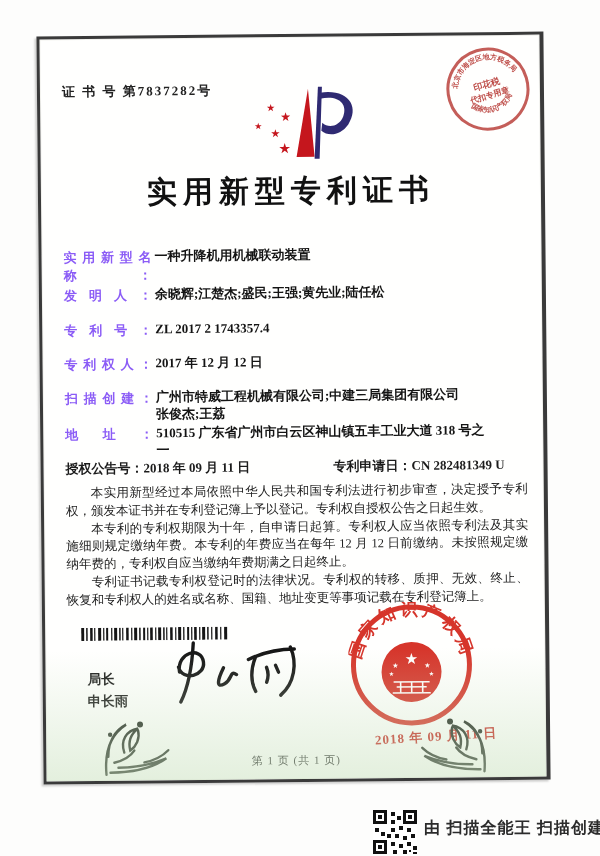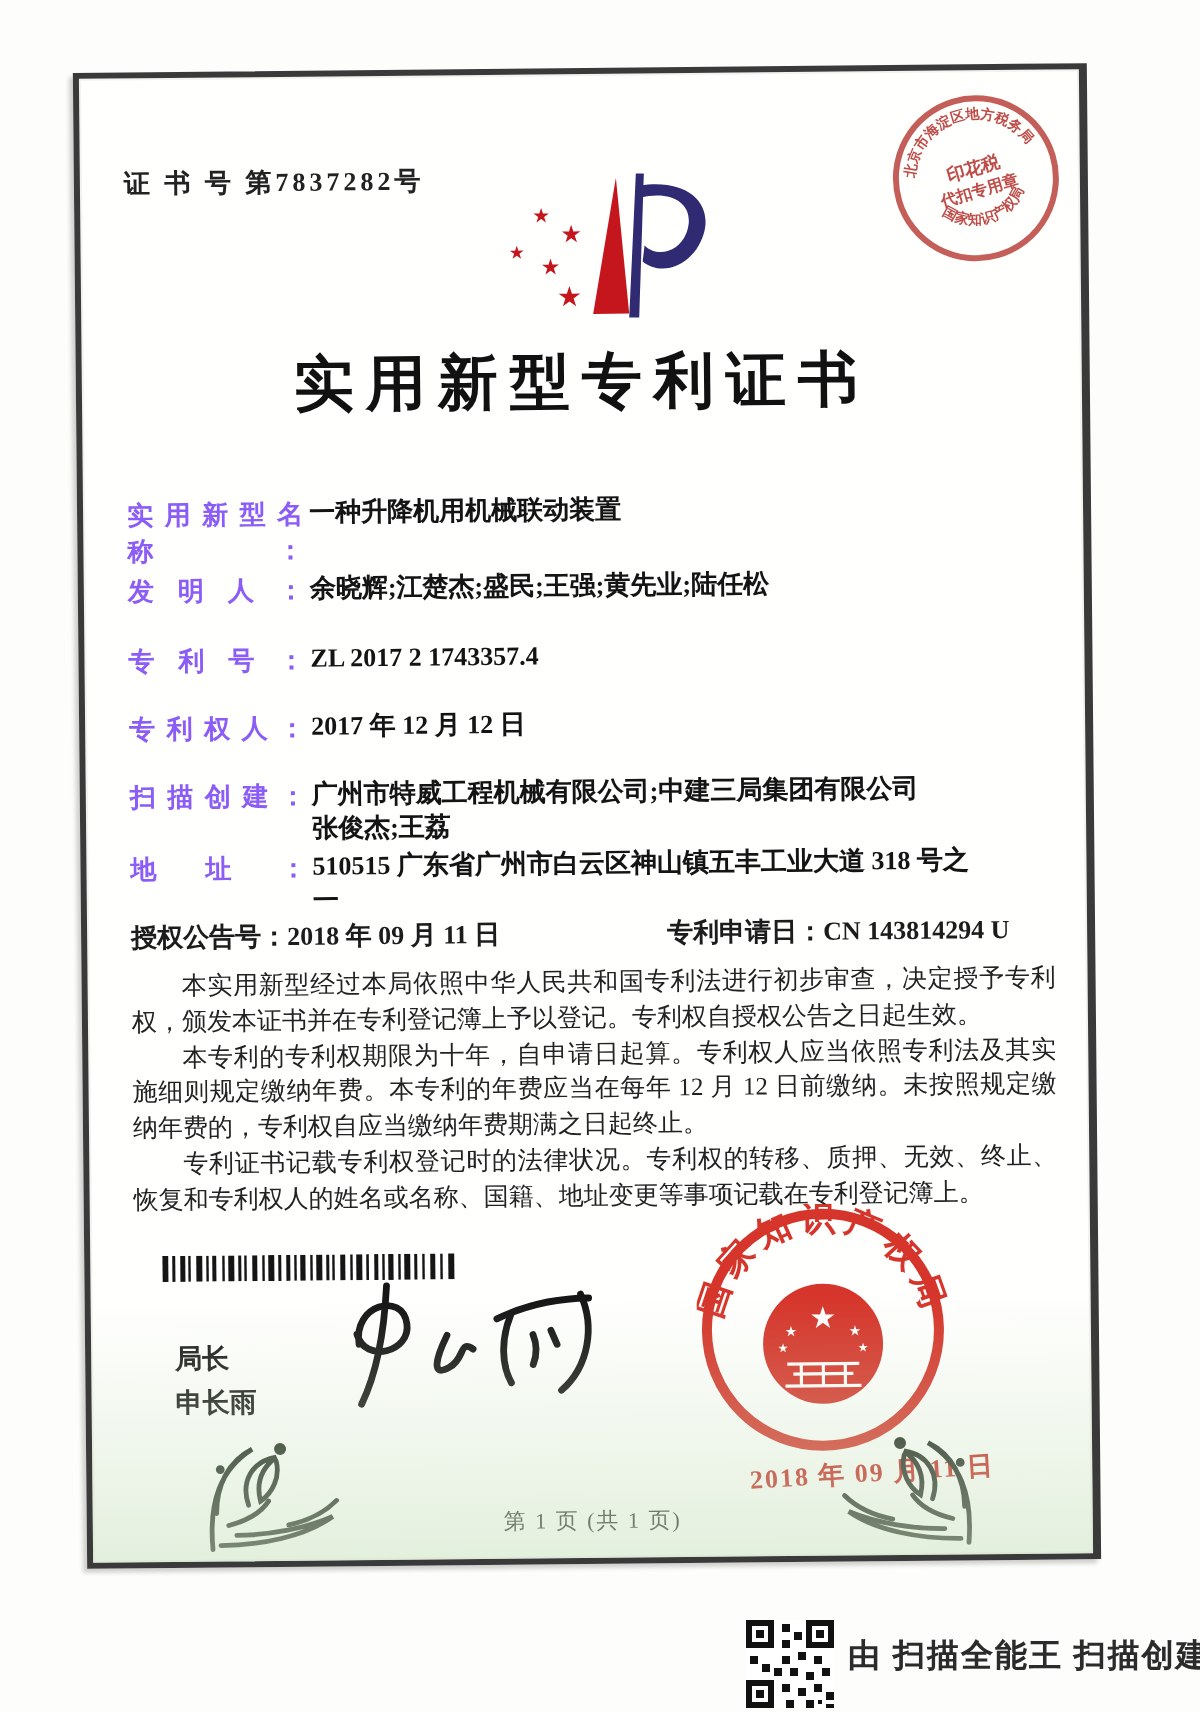--- a/index.html
+++ b/index.html
@@ -139,21 +139,21 @@
     <span class="val">广州市特威工程机械有限公司;中建三局集团有限公司
 张俊杰;王荔</span>
   </div>
   <div class="row" style="top:387px">
     <span class="lbl">地址：</span>
     <span class="val">510515 广东省广州市白云区神山镇五丰工业大道 318 号之
 一</span>
   </div>
   <div class="grantrow">
     <span>授权公告号：</span><span>2018 年 09 月 11 日</span>
-    <span class="right"><span>专利申请日：</span><span>CN 143814294 U</span></span>
+    <span class="right"><span>专利申请日：</span><span>CN 282481349 U</span></span>
   </div>
 
   <div class="paras">
     <p>本实用新型经过本局依照中华人民共和国专利法进行初步审查，决定授予专利权，颁发本证书并在专利登记簿上予以登记。专利权自授权公告之日起生效。</p>
     <p>本专利的专利权期限为十年，自申请日起算。专利权人应当依照专利法及其实施细则规定缴纳年费。本专利的年费应当在每年 12 月 12 日前缴纳。未按照规定缴纳年费的，专利权自应当缴纳年费期满之日起终止。</p>
     <p>专利证书记载专利权登记时的法律状况。专利权的转移、质押、无效、终止、恢复和专利权人的姓名或名称、国籍、地址变更等事项记载在专利登记簿上。</p>
   </div>
 
   <svg class="barcode" width="150" height="13" viewBox="0 0 150 13">
     <g fill="#151515">

